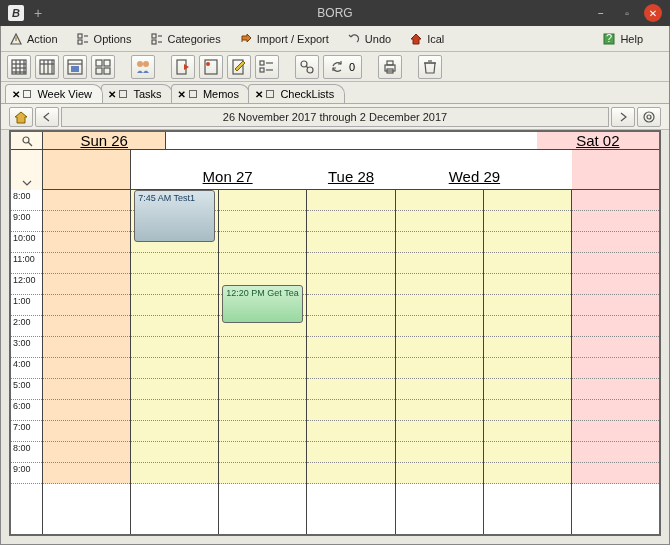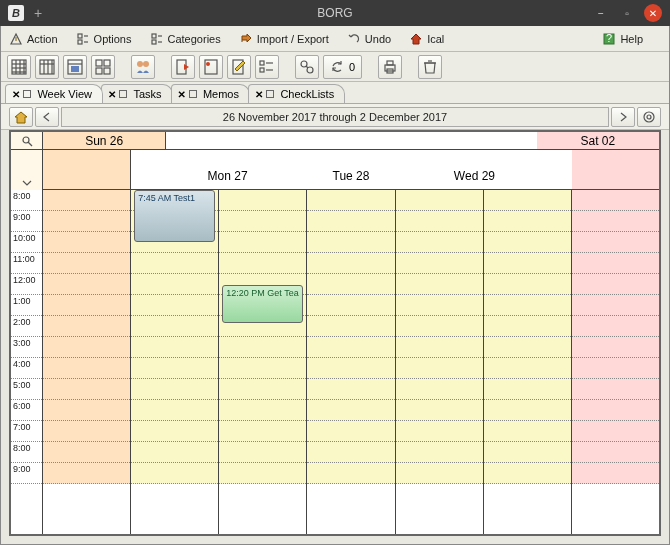--- a/index.html
+++ b/index.html
@@ -32,21 +32,21 @@
 .tab .tab-sq { width: 8px; height: 8px; border: 1px solid #666; margin-right: 6px; }
 
 .navbar { height: 26px; background: #f0f0e8; border-bottom: 1px solid #bbb; display: flex; align-items: center; padding: 3px 8px; gap: 2px; }
 .nbtn { width: 24px; height: 20px; border: 1px solid #aaa; background: linear-gradient(#fdfdfa,#e8e8e0); border-radius: 2px; display: flex; align-items: center; justify-content: center; cursor: pointer; }
 .range-box { flex: 1; height: 20px; border: 1px solid #aaa; background: #ecece4; display: flex; align-items: center; justify-content: center; color: #222; }
 
 .calendar-area { position: absolute; top: 104px; left: 8px; right: 8px; bottom: 8px; border: 2px solid #666; background: #fff; overflow: hidden; }
 
 .cal-header { height: 18px; display: flex; border-bottom: 1px solid #444; }
 .cal-corner { width: 32px; border-right: 1px solid #444; background: #fff8e8; display: flex; align-items: center; justify-content: center; }
-.cal-day-header { flex: 1; border-right: 1px solid #444; display: flex; align-items: center; justify-content: center; font-size: 12px; }
+.cal-day-header { flex: 1; border-right: 1px solid #444; display: flex; align-items: center; justify-content: center; font-size: 15px; text-decoration: underline; }
 .cal-day-header:last-child { border-right: none; }
 .bg-weekend { background: #ffd8d8; }
 .bg-weekday { background: #fbf8c8; margin-top: 44px; }
 .bg-sun { background: #ffe2c0; }
 
 .cal-allday { height: 40px; display: flex; border-bottom: 1px solid #444; }
 .cal-allday .cal-corner { height: 40px; display:flex; align-items:flex-end; justify-content:center; padding-bottom:2px; }
 .cal-allday-cell { flex: 1; border-right: 1px solid #444; }
 .cal-allday-cell:last-child { border-right: none; }
 

